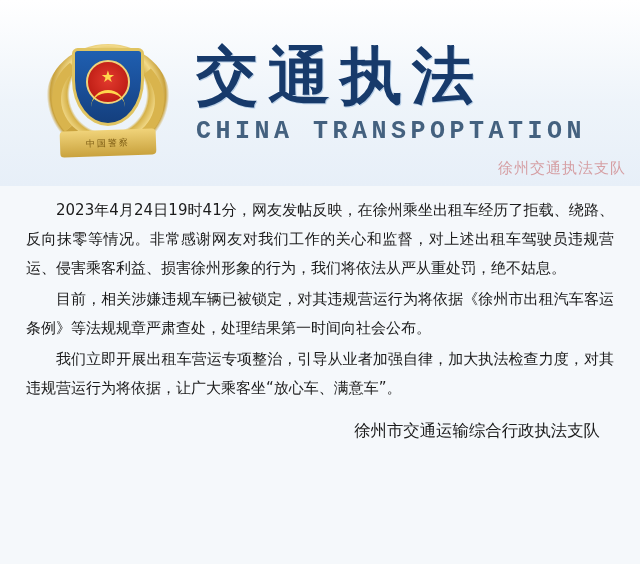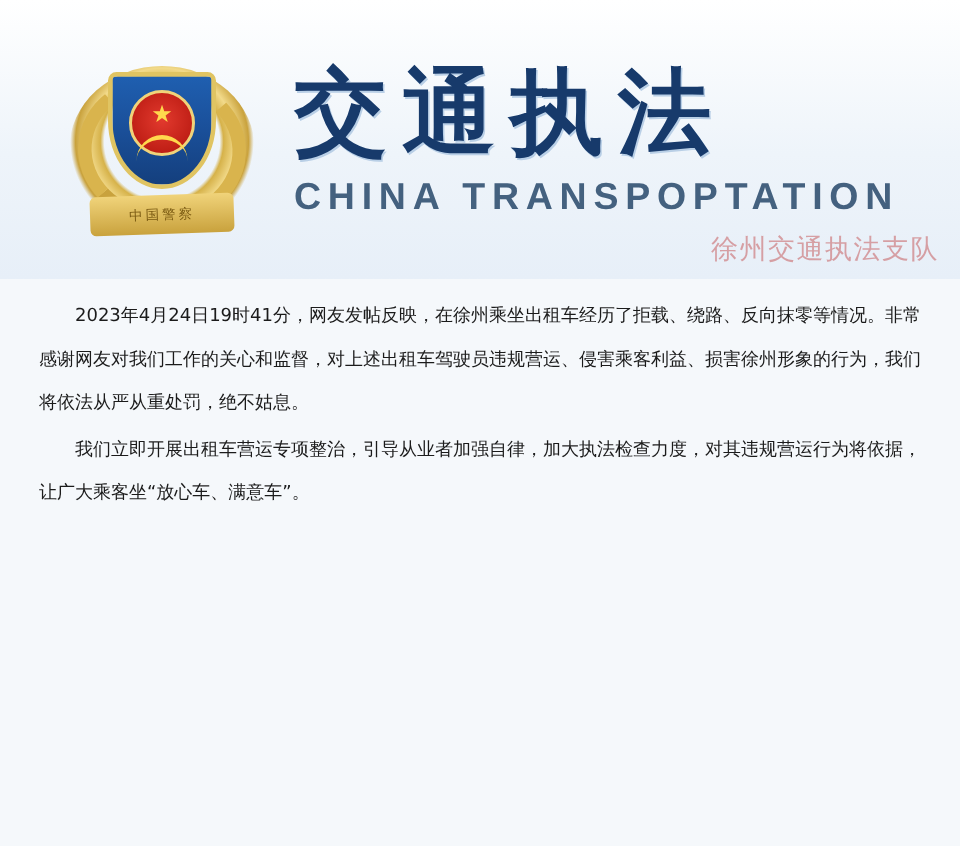--- a/index.html
+++ b/index.html
@@ -125,45 +125,45 @@
     font-size: 62px;
     font-weight: bold;
     color: #173a6b;
     letter-spacing: 10px;
     line-height: 1.05;
     text-shadow: 1px 1px 0 #b9cfe6;
     white-space: nowrap;
   }
   .title-en {
     margin-top: 8px;
-    font-family: Liberation Sans, sans-serif;
+    font-family: Liberation Mono, monospace;
     font-size: 25px;
     font-weight: bold;
     color: #44617f;
     letter-spacing: 4.5px;
     white-space: nowrap;
   }
   .watermark {
     position: absolute;
     right: 14px;
     bottom: 8px;
     font-family: "DejaVu Sans", sans-serif;
-    font-size: 18px;
+    font-size: 15px;
     color: rgba(190, 60, 60, 0.45);
     letter-spacing: 1px;
     white-space: nowrap;
   }
   
   .body {
     padding: 10px 26px 0 26px;
     box-sizing: border-box;
   }
   .para {
     font-family: "DejaVu Sans", sans-serif;
-    font-size: 12px;
+    font-size: 15px;
     line-height: 29px;
     color: #1b1b1b;
     text-indent: 2em;
     margin: 0 0 2px 0;
     text-align: justify;
   }
   .sign {
     margin-top: 14px;
     text-align: right;
     font-family: "DejaVu Sans", sans-serif;
@@ -195,19 +195,21 @@
     <div class="title-block">
       <div class="title-cn">交通执法</div>
       <div class="title-en">CHINA TRANSPOPTATION</div>
     </div>
 
     <div class="watermark">徐州交通执法支队</div>
   </div>
 
   <div class="body">
     <p class="para">2023年4月24日19时41分，网友发帖反映，在徐州乘坐出租车经历了拒载、绕路、反向抹零等情况。非常感谢网友对我们工作的关心和监督，对上述出租车驾驶员违规营运、侵害乘客利益、损害徐州形象的行为，我们将依法从严从重处罚，绝不姑息。</p>
+    <p class="para">目前，相关涉嫌违规车辆已被锁定，对其违规营运行为将依据《徐州市出租汽车客运条例》等法规规章严肃查处，处理结果第一时间向社会公布。</p>
     <p class="para">我们立即开展出租车营运专项整治，引导从业者加强自律，加大执法检查力度，对其违规营运行为将依据，让广大乘客坐“放心车、满意车”。</p>
 
     <div class="sign">
+      <div>徐州市交通运输综合行政执法支队</div>
     </div>
   </div>
 
 </div>
 
 </body></html>

